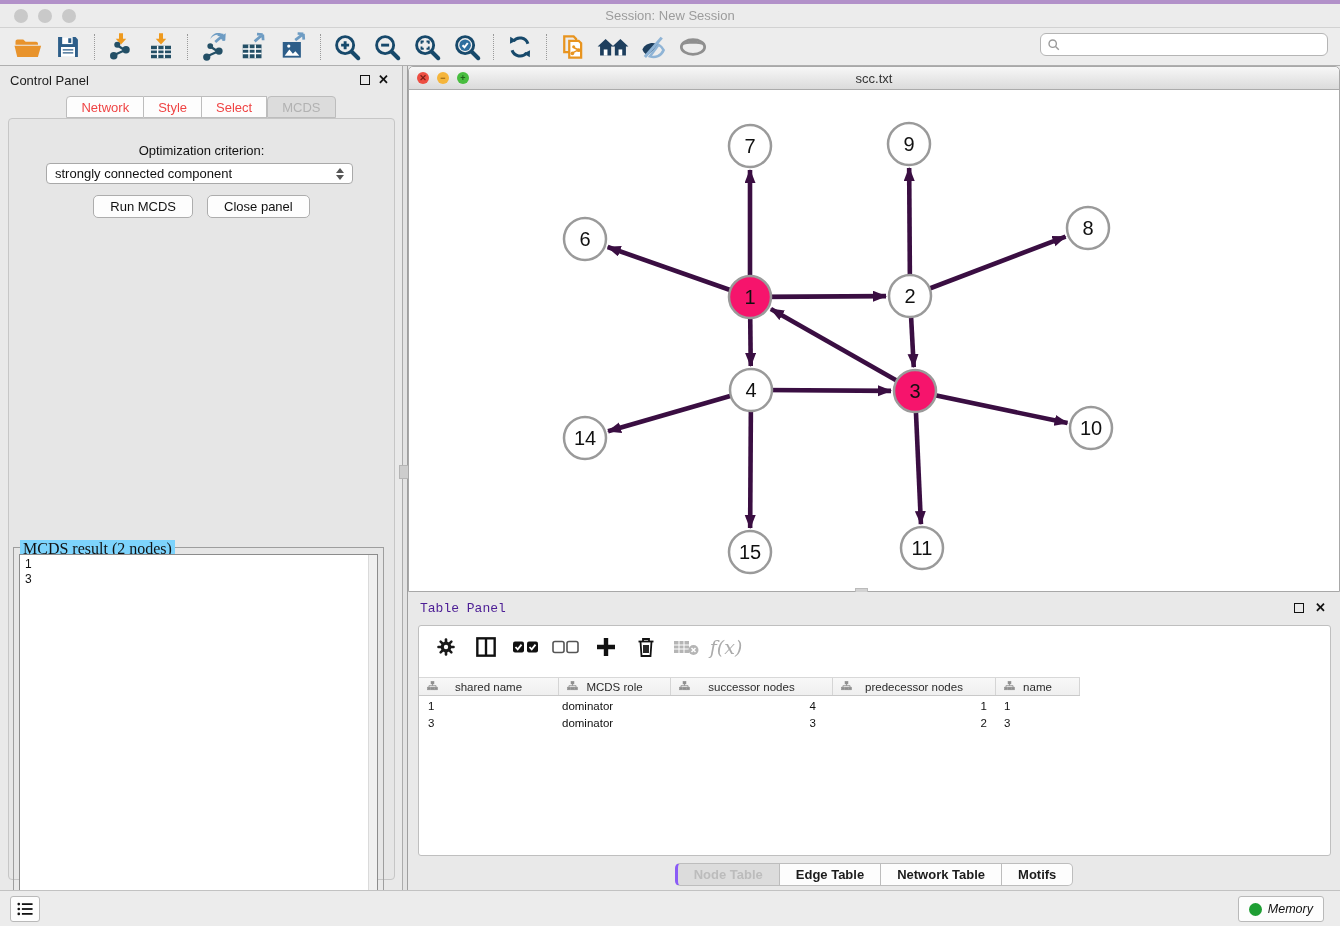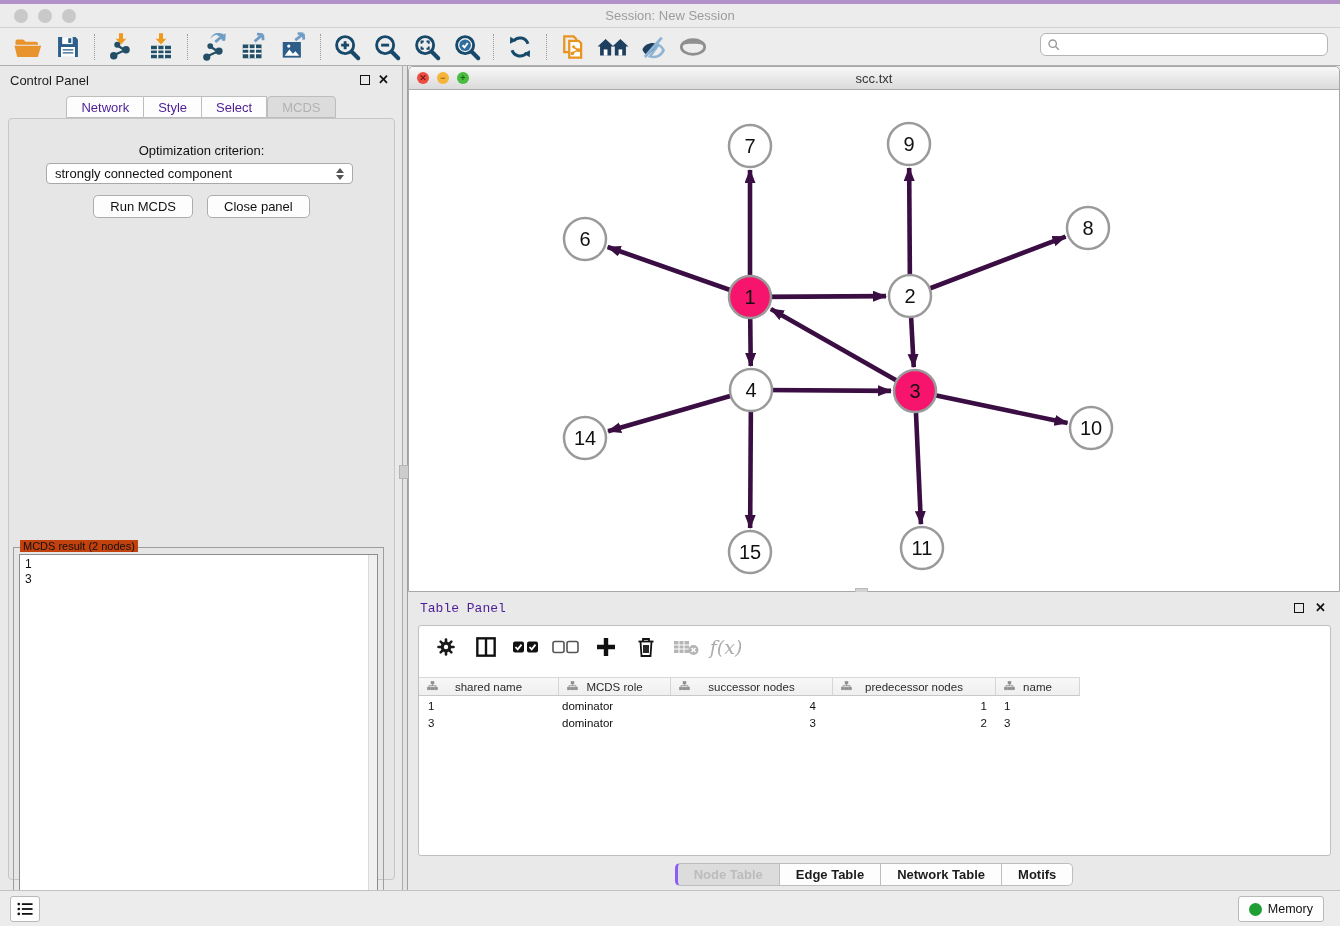--- a/index.html
+++ b/index.html
@@ -20,34 +20,34 @@
   #toolbar-search { position:absolute; right:12px; top:33px; width:288px; height:23px; background:#fff; border:1px solid #B5B5B5; border-radius:6px; display:flex; align-items:center; padding-left:6px; }
   #toolbar-search input { border:none; outline:none; flex:1; height:19px; font-size:12px; background:transparent; }
 
   
   #control-panel { left:0; top:66px; width:403px; height:824px; background:#E9E9E9; border-right:1px solid #ABABAB; }
   #cp-header { position:absolute; left:0; top:0; width:100%; height:28px; }
   #cp-title { position:absolute; left:10px; top:7px; font-size:13px; color:#1c1c1c; }
   .win-float { position:absolute; width:10px; height:10px; border:1.6px solid #111; top:9px; }
   .win-close { position:absolute; top:6px; font-size:13px; font-weight:bold; color:#111; }
   #cp-tabs { position:absolute; left:0; top:30px; width:100%; display:flex; justify-content:center; }
-  .cp-tab { height:22px; padding:2px 14px; font-size:13px; background:#FDFDFD; border:1px solid #BDBDBD; border-left:none; color:#4c1d95; line-height:17px; }
+  .cp-tab { height:22px; padding:2px 14px; font-size:13px; background:#FDFDFD; border:1px solid #BDBDBD; border-left:none; color:#ef4444; line-height:17px; }
   .cp-tab:first-child { border-left:1px solid #BDBDBD; border-radius:4px 0 0 0; }
   .cp-tab.active { background:#DCDCDC; color:#B2B2B2; border-radius:4px 4px 0 0; border-left:1px solid #BDBDBD; }
   #cp-body { position:absolute; left:8px; top:52px; width:387px; height:762px; background:#E6E6E6; border:1px solid #C6C6C6; border-radius:4px; }
   #opt-label { position:absolute; left:0; width:100%; top:24px; text-align:center; font-size:13px; color:#111; }
   #opt-select { position:absolute; left:37px; top:44px; width:307px; height:21px; background:#fff; border:1px solid #A9A9A9; border-radius:4px; display:flex; align-items:center; padding:0 8px; font-size:13px; color:#111;gap:28px; }
   .stepper { margin-left:auto; display:flex; flex-direction:column; gap:2px; }
   .stepper i { width:0; height:0; border-left:4px solid transparent; border-right:4px solid transparent; }
   .stepper .up { border-bottom:5px solid #555; }
   .stepper .dn { border-top:5px solid #555; }
   #cp-buttons { position:absolute; left:0; top:76px; width:100%; display:flex; justify-content:center; gap:14px; }
   .cp-btn { background:#FDFDFD; border:1px solid #ADADAD; border-radius:5px; font-size:13px; color:#111; padding:3px 16px; font-family:inherit; }
   #result-box { position:absolute; left:4px; top:428px; width:371px; height:380px; border:1px solid #9E9E9E; }
-  #result-legend { position:absolute; left:6px; top:-8px; background:#c2410c; padding:0 3px; font-size:11px; color:#111; }
+  #result-legend { position:absolute; left:6px; top:-8px; background:#7dd3fc; padding:0 3px; font-size:16px; color:#111;font-family:Liberation Serif, serif; }
   #result-text { position:absolute; left:5px; top:6px; right:5px; bottom:5px; background:#fff; border:1px solid #8C8C8C; font-size:12px; color:#111; padding:2px 5px; line-height:15px; white-space:pre; }
   #result-scroll { position:absolute; right:0; top:0; bottom:0; width:9px; background:#F0F0F0; border-left:1px solid #DADADA; }
 
   
   #v-split { left:403px; top:66px; width:5px; height:824px; background:#E3E3E3; border-right:1px solid #9F9F9F; }
   #v-split-handle { position:absolute; left:-4px; top:399px; width:11px; height:14px; background:#CDCDCD; border:1px solid #B5B5B5; }
   #h-split-handle { left:855px; top:588px; width:13px; height:9px; background:#D2D2D2; border:1px solid #BBB; }
 
   
   #net-window { left:408px; top:66px; width:932px; height:526px; border:1px solid #A8A8A8; border-radius:5px 5px 0 0; background:#fff; }
@@ -73,21 +73,21 @@
   .td.c2 { padding-right:17px; text-align:right; }
   .td.c3 { padding-right:9px; text-align:right; }
   .td.c4 { padding-left:8px; text-align:left; }
   #tp-tabs { position:absolute; left:0; bottom:4px; width:100%; display:flex; justify-content:center; }
   .tp-tab { height:23px; padding:3px 16px; font-size:13px; font-weight:600; background:#FDFDFD; border:1px solid #BDBDBD; border-left:none; color:#1c1c1c; }
   .tp-tab.first { border-left:3px solid #8b5cf6; border-radius:5px 0 0 5px; }
   .tp-tab.last { border-radius:0 5px 5px 0; }
   .tp-tab.active { background:#DCDCDC; color:#BCBCBC; }
 
   
-  #status-bar { left:0; top:890px; width:1340px; height:36px; background:#ECECEC; border-top:1px solid #C2C2C2; }
+  #status-bar { left:0; top:890px; width:1340px; height:36px; background:#ECECEC; border-top:1px solid #C2C2C2;font-style:italic; }
   #status-list-btn { position:absolute; left:10px; top:5px; width:30px; height:26px; background:#FDFDFD; border:1px solid #B9B9B9; border-radius:3px; display:flex; align-items:center; justify-content:center; }
   #memory-btn { position:absolute; right:16px; top:5px; height:26px; background:#FDFDFD; border:1px solid #B9B9B9; border-radius:3px; display:flex; align-items:center; padding:0 10px; gap:6px; font-size:12.5px; color:#111; }
   #memory-dot { width:13px; height:13px; border-radius:50%; background:#1E9E33; }
 </style>
 </head>
 <body>
 
 <div id="top-strip" class="abs"></div>
 <div id="titlebar" class="abs">
   <div class="tl-dot" style="left:14px"></div>

